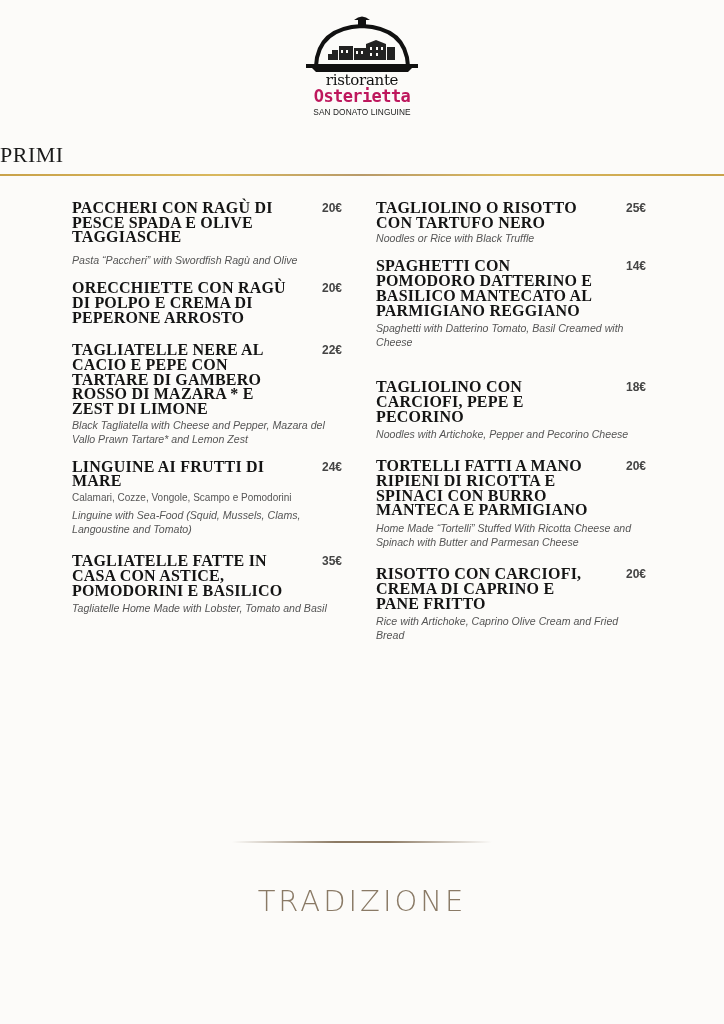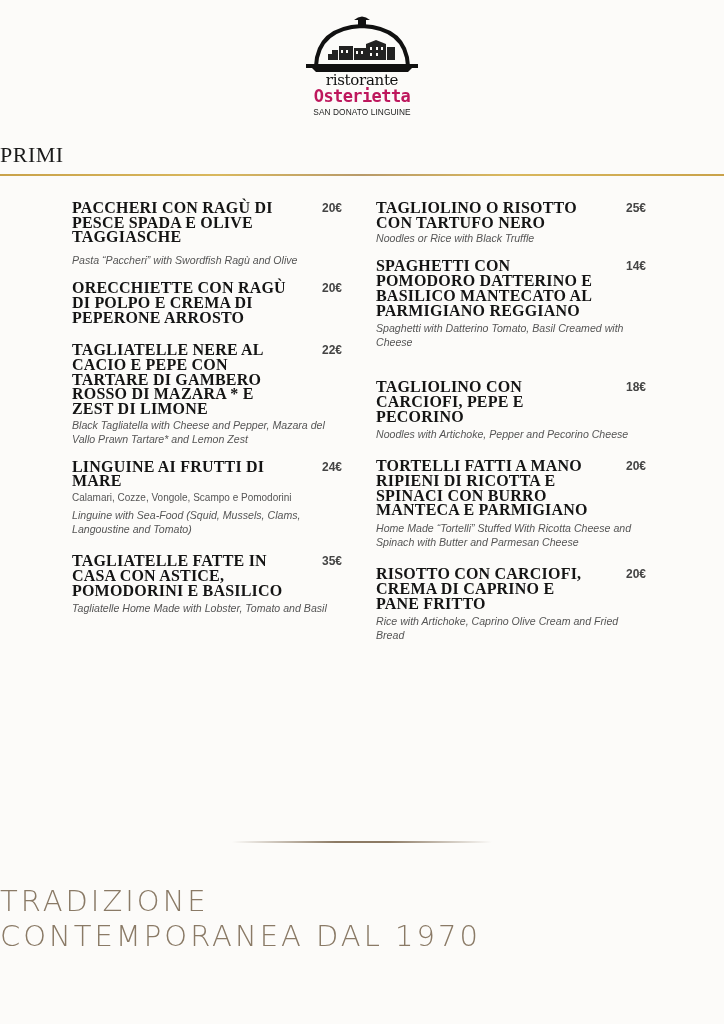--- a/index.html
+++ b/index.html
@@ -103,20 +103,21 @@
     margin-top: 3px;
   }
   .footer-rule {
     position: absolute;
     left: 232px; width: 260px; top: 841px; height: 2px;
     background: linear-gradient(90deg, rgba(140,120,95,0) 0%, #8c7a64 40%, #8c7a64 60%, rgba(140,120,95,0) 100%);
   }
   .tagline {
     position: absolute;
     left: 0; right: 0; top: 884px;
+    text-align: center;
     font-family: "DejaVu Sans", sans-serif;
     font-weight: 200;
     font-size: 29px;
     line-height: 35px;
     letter-spacing: 3px;
     color: #8a7a66;
   }
 </style>
 </head>
 <body>
@@ -231,14 +232,13 @@
       <div class="item-name">RISOTTO CON CARCIOFI, CREMA DI CAPRINO E PANE FRITTO</div>
       <div class="item-price">20€</div>
     </div>
     <div class="item-desc">Rice with Artichoke, Caprino Olive Cream and Fried Bread</div>
   </div>
 </div>
 
 <div class="footer-rule"></div>
 <div class="tagline">
   <div>TRADIZIONE</div>
-  <div>CONTEMPORANEA DAL 1970</div>
 </div>
 
 </body></html>

